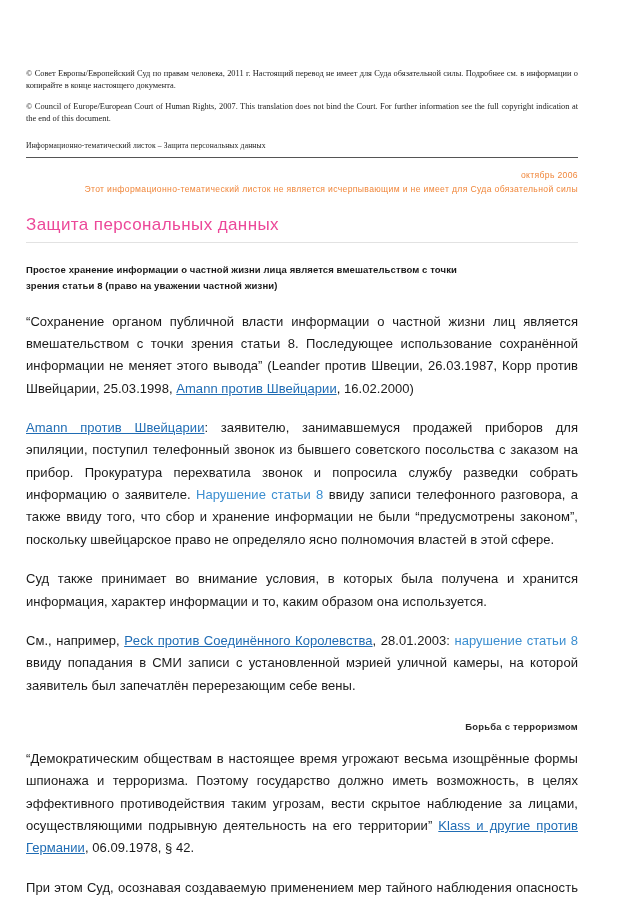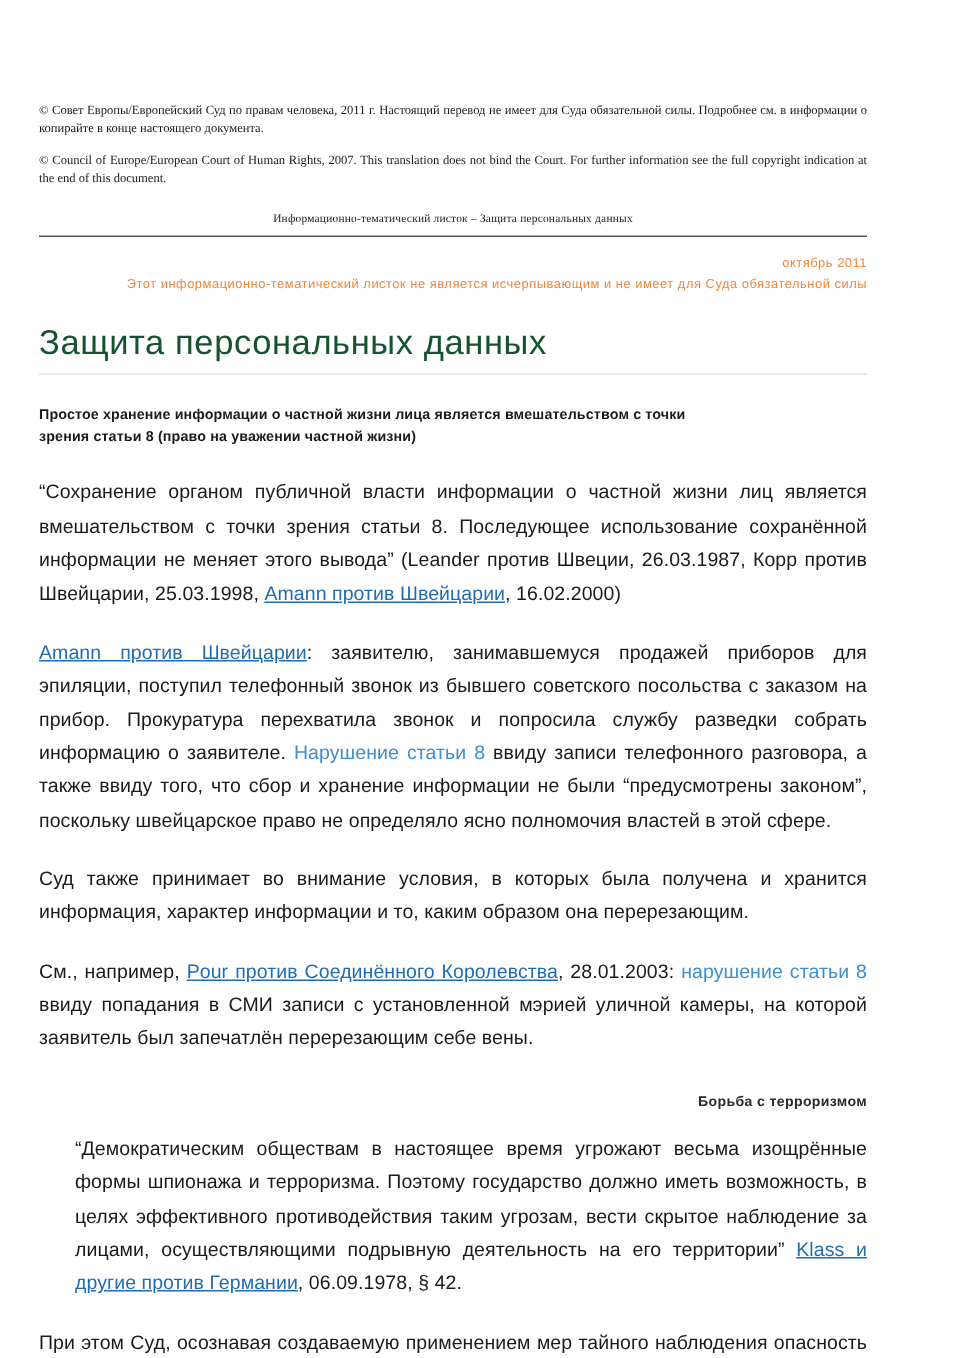--- a/index.html
+++ b/index.html
@@ -37,21 +37,21 @@
     text-align: justify;
   }
   .copyright-para:last-child { margin-bottom: 0; }
 
   
   .running-head {
     margin-top: 16px;
     font-family: "Liberation Serif", serif;
     font-size: 7.6px;
     color: #1a1a1a;
-    text-align: center;
+    text-align: left;
     letter-spacing: .15px;
   }
   .head-rule {
     margin-top: 7px;
     border: 0;
     border-top: 1.3px solid #555555;
     height: 0;
   }
 
   
@@ -66,23 +66,23 @@
   .disclaimer .line-date { display: block; }
   .disclaimer .line-body {
     display: block;
     text-align: justify;
     text-align-last: right;
   }
 
   
   .doc-title {
     margin: 18px 0 0 0;
-    font-size: 23px;
+    font-size: 17px;
     font-weight: normal;
-    color: #14532d;
+    color: #ec4899;
     letter-spacing: .4px;
     line-height: 1.15;
     padding-bottom: 7px;
     border-bottom: 1.5px solid #e2e2e2;
   }
   .section-title {
     margin: 15px 0 0 0;
     font-size: 13.2px;
     font-weight: normal;
     color: #1f6cb4;
@@ -108,21 +108,21 @@
     max-width: 455px;
   }
   .body-para {
     margin: 17px 0 0 0;
     font-size: 13px;
     line-height: 1.72;
     color: #1a1a1a;
     text-align: justify;
     letter-spacing: .05px;
   }
-  .body-para.tight { margin-top: 16px; margin-left: 24px; }
+  .body-para.tight { margin-top: 16px; }
 
   a.doc-link,
   .doc-link {
     color: #1f6cb4;
     text-decoration: underline;
   }
   .violation {
     color: #3b8ed0;
     text-decoration: none;
   }
@@ -134,34 +134,34 @@
 
   <div class="copyright-block">
     <p class="copyright-para">© Совет Европы/Европейский Суд по правам человека, 2011 г.  Настоящий перевод не имеет для Суда обязательной силы.  Подробнее см. в информации о копирайте в конце настоящего документа.</p>
     <p class="copyright-para">© Council of Europe/European Court of Human Rights, 2007. This translation does not bind the Court. For further information see the full copyright indication at the end of this document.</p>
   </div>
 
   <div class="running-head">Информационно-тематический листок – Защита персональных данных</div>
   <hr class="head-rule">
 
   <div class="disclaimer">
-    <span class="line-date">октябрь 2011</span>
+    <span class="line-date">октябрь 2006</span>
     <span class="line-body">Этот информационно-тематический листок не является исчерпывающим и не имеет для Суда обязательной силы</span>
   </div>
 
   <h1 class="doc-title">Защита персональных данных</h1>
 
 
   <p class="lead">Простое хранение информации о частной жизни лица является вмешательством с точки зрения статьи 8 (право на уважении частной жизни)</p>
 
   <div>
     <p class="body-para">“Сохранение органом публичной власти информации о частной жизни лиц является вмешательством с точки зрения статьи 8. Последующее использование сохранённой информации не меняет этого вывода” (Leander против Швеции, 26.03.1987, Корр против Швейцарии, 25.03.1998, <a class="doc-link" href="#">Amann против Швейцарии</a>, 16.02.2000)</p>
     <p class="body-para"><a class="doc-link" href="#">Amann против Швейцарии</a>: заявителю, занимавшемуся продажей приборов для эпиляции, поступил телефонный звонок из бывшего советского посольства с заказом на прибор. Прокуратура перехватила звонок и попросила службу разведки собрать информацию о заявителе. <span class="violation">Нарушение статьи 8</span> ввиду записи телефонного разговора, а также ввиду того, что  сбор и хранение информации не были “предусмотрены законом”, поскольку швейцарское право не определяло ясно полномочия властей в этой сфере.</p>
-    <p class="body-para">Суд также принимает во внимание условия, в которых была получена и хранится информация, характер информации и то, каким образом она перерезающим.</p>
-    <p class="body-para">См., например, <a class="doc-link" href="#">Pour против Соединённого Королевства</a>, 28.01.2003: <span class="violation">нарушение статьи 8</span> ввиду попадания в СМИ записи с установленной мэрией уличной камеры, на которой заявитель был запечатлён перерезающим себе вены.</p>
+    <p class="body-para">Суд также принимает во внимание условия, в которых была получена и хранится информация, характер информации и то, каким образом она используется.</p>
+    <p class="body-para">См., например, <a class="doc-link" href="#">Peck против Соединённого Королевства</a>, 28.01.2003: <span class="violation">нарушение статьи 8</span> ввиду попадания в СМИ записи с установленной мэрией уличной камеры, на которой заявитель был запечатлён перерезающим себе вены.</p>
   </div>
 
   <h3 class="subsection-title">Борьба с терроризмом</h3>
 
   <div>
     <p class="body-para tight">“Демократическим обществам в настоящее время угрожают весьма изощрённые формы шпионажа и терроризма. Поэтому государство должно иметь возможность, в целях эффективного противодействия таким угрозам, вести скрытое наблюдение за лицами, осуществляющими подрывную деятельность на его территории” <a class="doc-link" href="#">Klass и другие против Германии</a>, 06.09.1978, § 42.</p>
     <p class="body-para">При этом Суд, осознавая создаваемую применением мер тайного наблюдения опасность «подрыва или даже разрушения демократии под предлогом её защиты, утверждает, что Договаривающиеся государства не могут во имя борьбы со</p>
   </div>
 
 </div>

